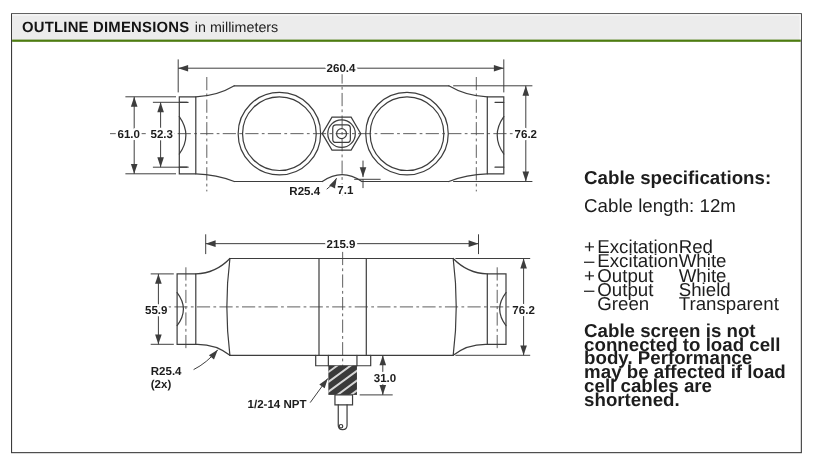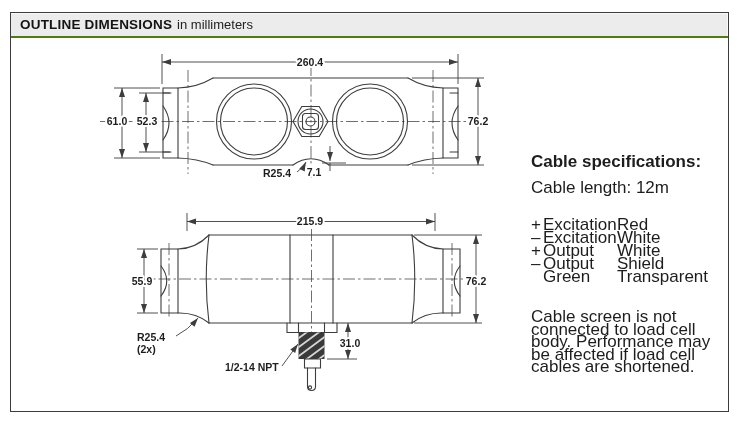--- a/index.html
+++ b/index.html
@@ -30,21 +30,21 @@
     font-size:10.5px; font-weight:bold; fill:#1d1d1d;
     paint-order:stroke; stroke:#ffffff; stroke-width:4px; stroke-linejoin:round;
   }
 
   .cable-specs { position:absolute; left:531px; top:152px; width:200px; color:#1d1d1d; font-size:17px; }
   .cs-title  { font-weight:bold; margin-bottom:6px; }
   .cs-length { margin-bottom:20px; }
   .wire-row  { display:flex; line-height:13px; }
   .wire-sign { width:12px; }
   .wire-name { width:74px; }
-  .cs-note   { margin-top:28px; line-height:12.5px; width:184px; }
+  .cs-note   { margin-top:12px; line-height:12.5px; width:184px;font-weight:bold; }
 </style>
 </head>
 <body>
 
 <div class="page">
   <div class="header">
     <span class="title">OUTLINE DIMENSIONS</span>
     <span class="subtitle">in millimeters</span>
   </div>
 </div>

